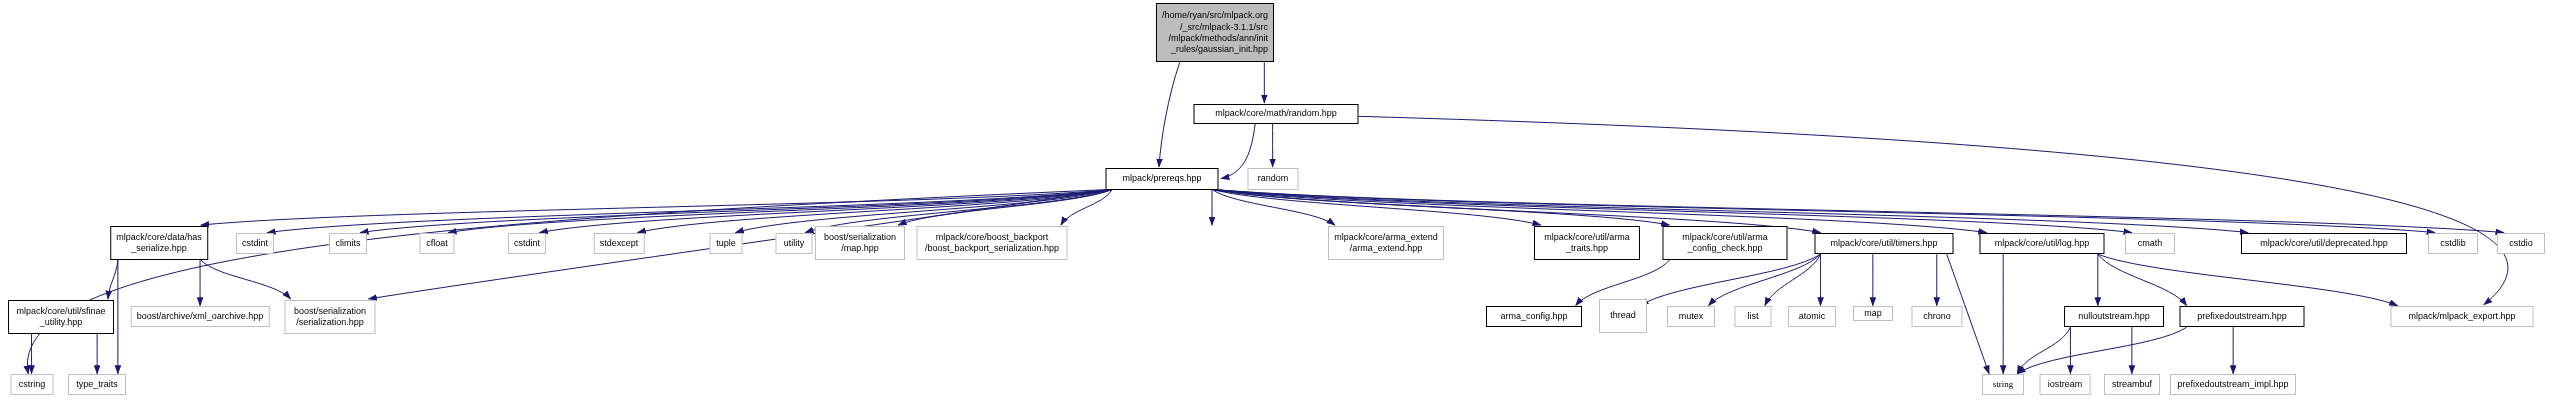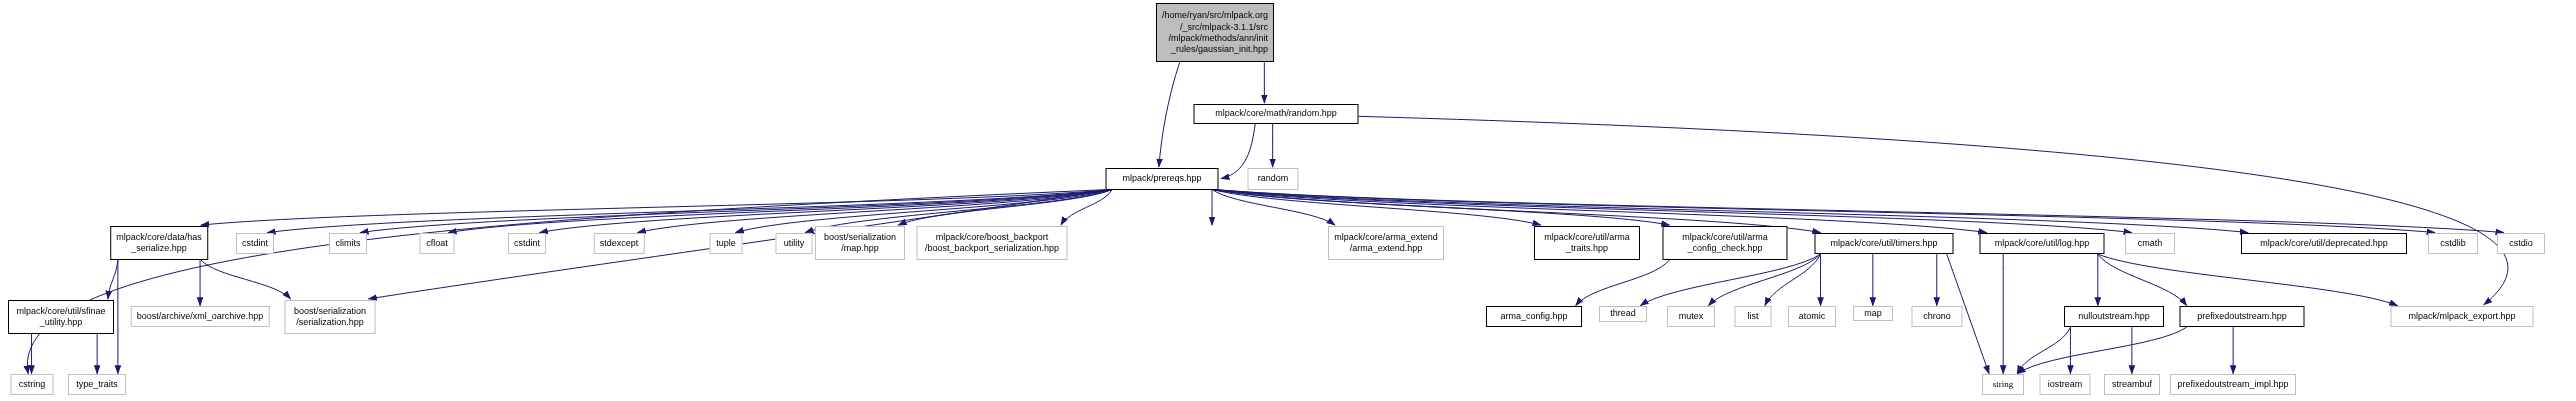--- a/index.html
+++ b/index.html
@@ -105,21 +105,21 @@
     <div class="node leaf" style="left: 2150px; top: 233px; min-width: 50px; height: 21px;">cmath</div>
     <div class="node internal" style="left: 2324px; top: 233px; min-width: 166px; height: 21px;">mlpack/core/util/deprecated.hpp</div>
     <div class="node leaf" style="left: 2453px; top: 233px; min-width: 50px; height: 21px; text-align: center;">cstdlib</div>
     <div class="node leaf" style="left: 2521px; top: 233px; min-width: 48px; height: 21px;">cstdio</div>
     <div class="node internal" style="left: 61px; top: 300px; min-width: 106px; height: 34px;">mlpack/core/util/sfinae
 _utility.hpp</div>
     <div class="node leaf" style="left: 200px; top: 306px; min-width: 138px; height: 21px;">boost/archive/xml_oarchive.hpp</div>
     <div class="node leaf" style="left: 330px; top: 300px; min-width: 91px; height: 34px;">boost/serialization
 /serialization.hpp</div>
     <div class="node internal" style="left: 1534px; top: 306px; min-width: 96px; height: 21px;">arma_config.hpp</div>
-    <div class="node leaf" style="left: 1623px; top: 306px; min-width: 48px; height: 16px;">thread</div>
+    <div class="node leaf" style="left: 1623px; top: 299px; min-width: 48px; height: 34px;">thread</div>
     <div class="node leaf" style="left: 1691px; top: 306px; min-width: 48px; height: 21px;">mutex</div>
     <div class="node leaf" style="left: 1753px; top: 306px; min-width: 37px; height: 21px;">list</div>
     <div class="node leaf" style="left: 1812px; top: 306px; min-width: 48px; height: 21px;">atomic</div>
     <div class="node leaf" style="left: 1873px; top: 306px; min-width: 40px; height: 15px;">map</div>
     <div class="node leaf" style="left: 1937px; top: 306px; min-width: 51px; height: 21px;">chrono</div>
     <div class="node internal" style="left: 2114px; top: 306px; min-width: 100px; height: 21px;">nulloutstream.hpp</div>
     <div class="node internal" style="left: 2242px; top: 306px; min-width: 125px; height: 21px;">prefixedoutstream.hpp</div>
     <div class="node leaf" style="left: 2462px; top: 306px; min-width: 143px; height: 21px;">mlpack/mlpack_export.hpp</div>
     <div class="node leaf" style="left: 32px; top: 374px; min-width: 43px; height: 21px;">cstring</div>
     <div class="node leaf" style="left: 97px; top: 374px; min-width: 58px; height: 21px;">type_traits</div>

